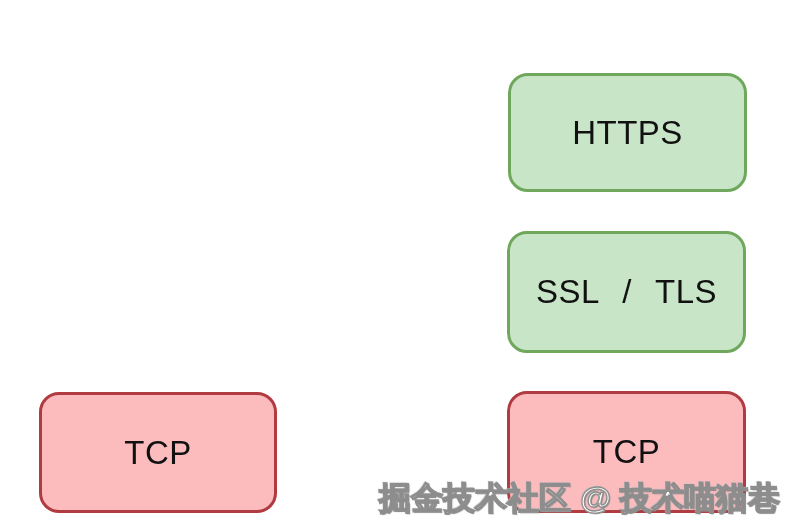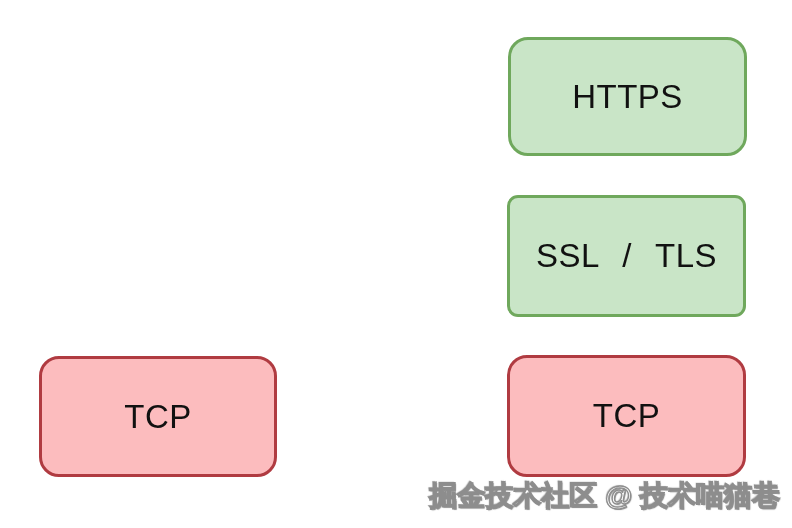--- a/index.html
+++ b/index.html
@@ -15,52 +15,53 @@
     overflow: hidden;
     font-family: "Liberation Sans", sans-serif;
   }
   .box {
     position: absolute;
     box-sizing: border-box;
     border-radius: 20px;
     display: flex;
     align-items: center;
     justify-content: center;
+    margin-top: 36px;
   }
   .box .label {
     font-size: 33px;
     font-weight: 500;
     color: var(--label-text, #111111);
     letter-spacing: 0.5px;
     white-space: pre;
   }
   .box.green {
     background: var(--green-fill, #c9e5c7);
     border: 3px solid var(--green-border, #6fa85c);
   }
   .box.red {
     background: var(--red-fill, #fcbcbe);
     border: 3px solid var(--red-border, #b03b41);
   }
   
   .pos-https   { left: 508px; top: 37px;  width: 239px; height: 119px; }
-  .pos-ssltls  { left: 507px; top: 195px; width: 239px; height: 122px; border-radius: 11px; }
+  .pos-ssltls  { left: 507px; top: 195px; width: 239px; height: 122px; }
   .pos-http    { left: 39px;  top: 196px; width: 237px; height: 121px; }
   .pos-tcp-l   { left: 39px;  top: 356px; width: 238px; height: 121px; }
   .pos-tcp-r   { left: 507px; top: 355px; width: 239px; height: 122px; }
 
   .label-wide {
     word-spacing: 14px;
   }
 
   .watermark {
     position: absolute;
     top: 481px;
     right: 12px;
-    font-size: 28px;
+    font-size: 32px;
     font-weight: 700;
     line-height: 1.1;
     color: var(--watermark-fill, #ffffff);
     -webkit-text-stroke: 1.3px var(--watermark-outline, #8d8d8d);
     text-shadow:
       1px 1px 1px var(--watermark-outline, #8d8d8d),
       -1px -1px 1px #bdbdbd;
     white-space: nowrap;
     pointer-events: none;
   }

